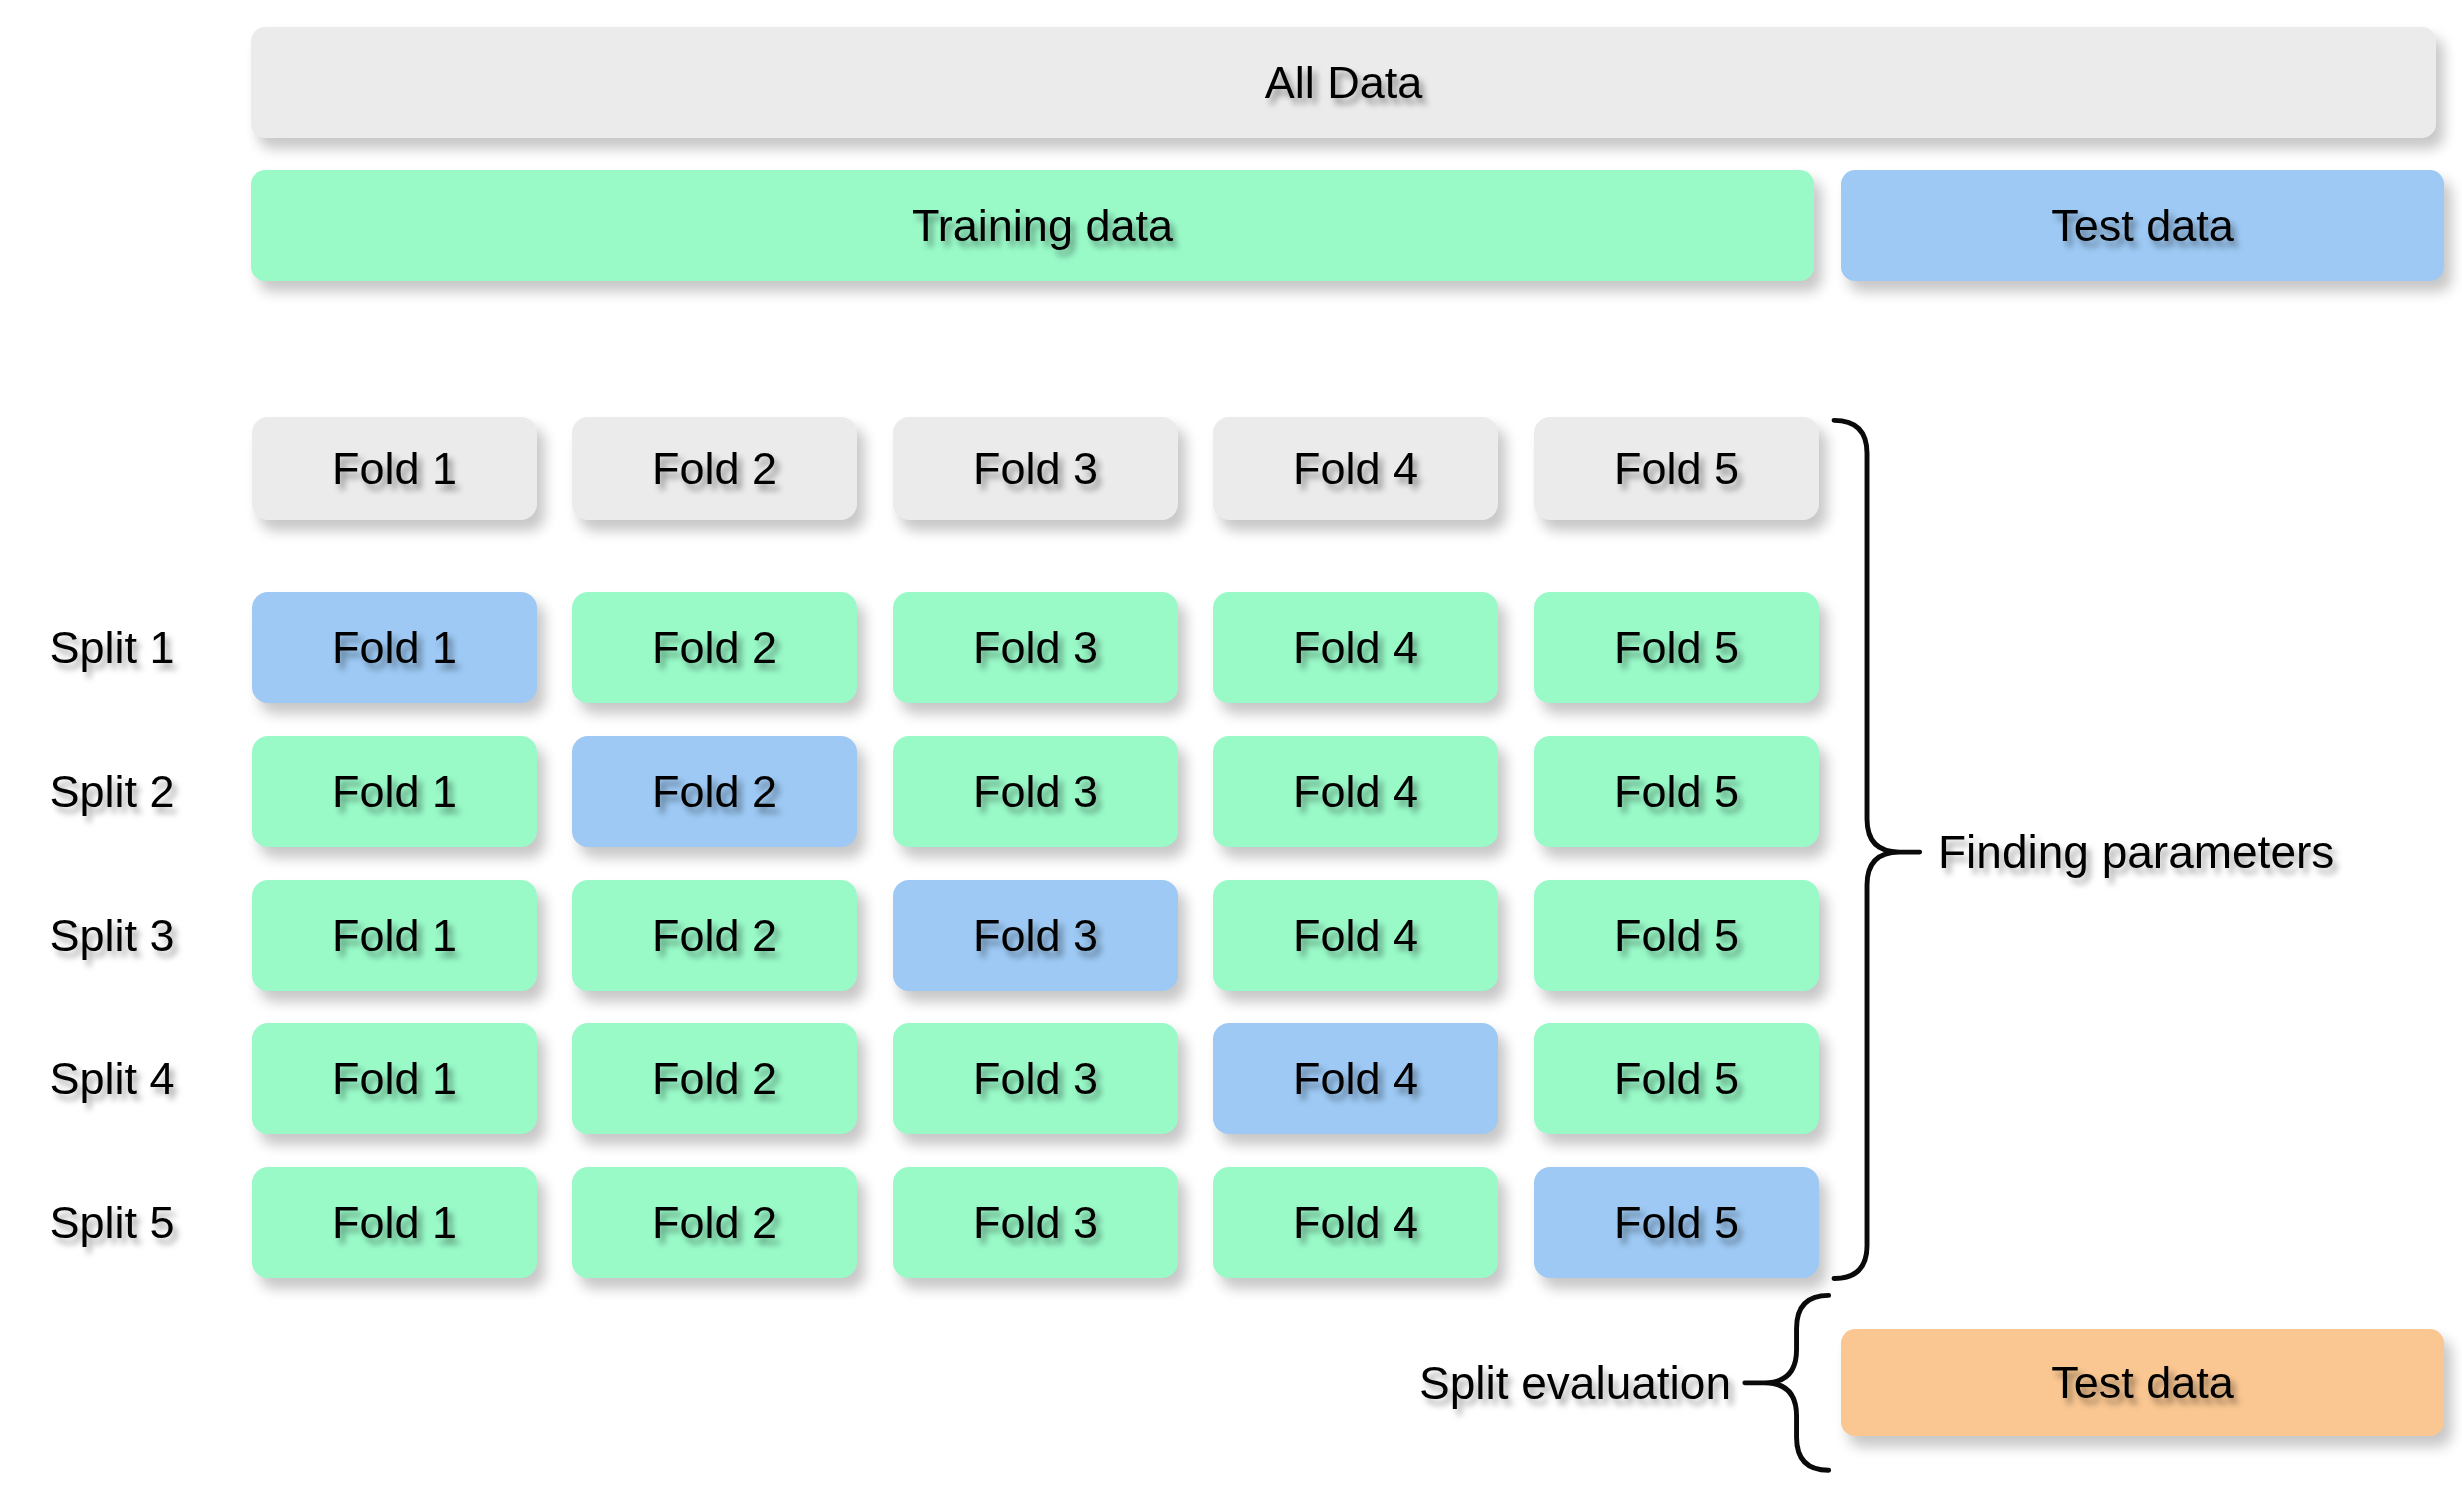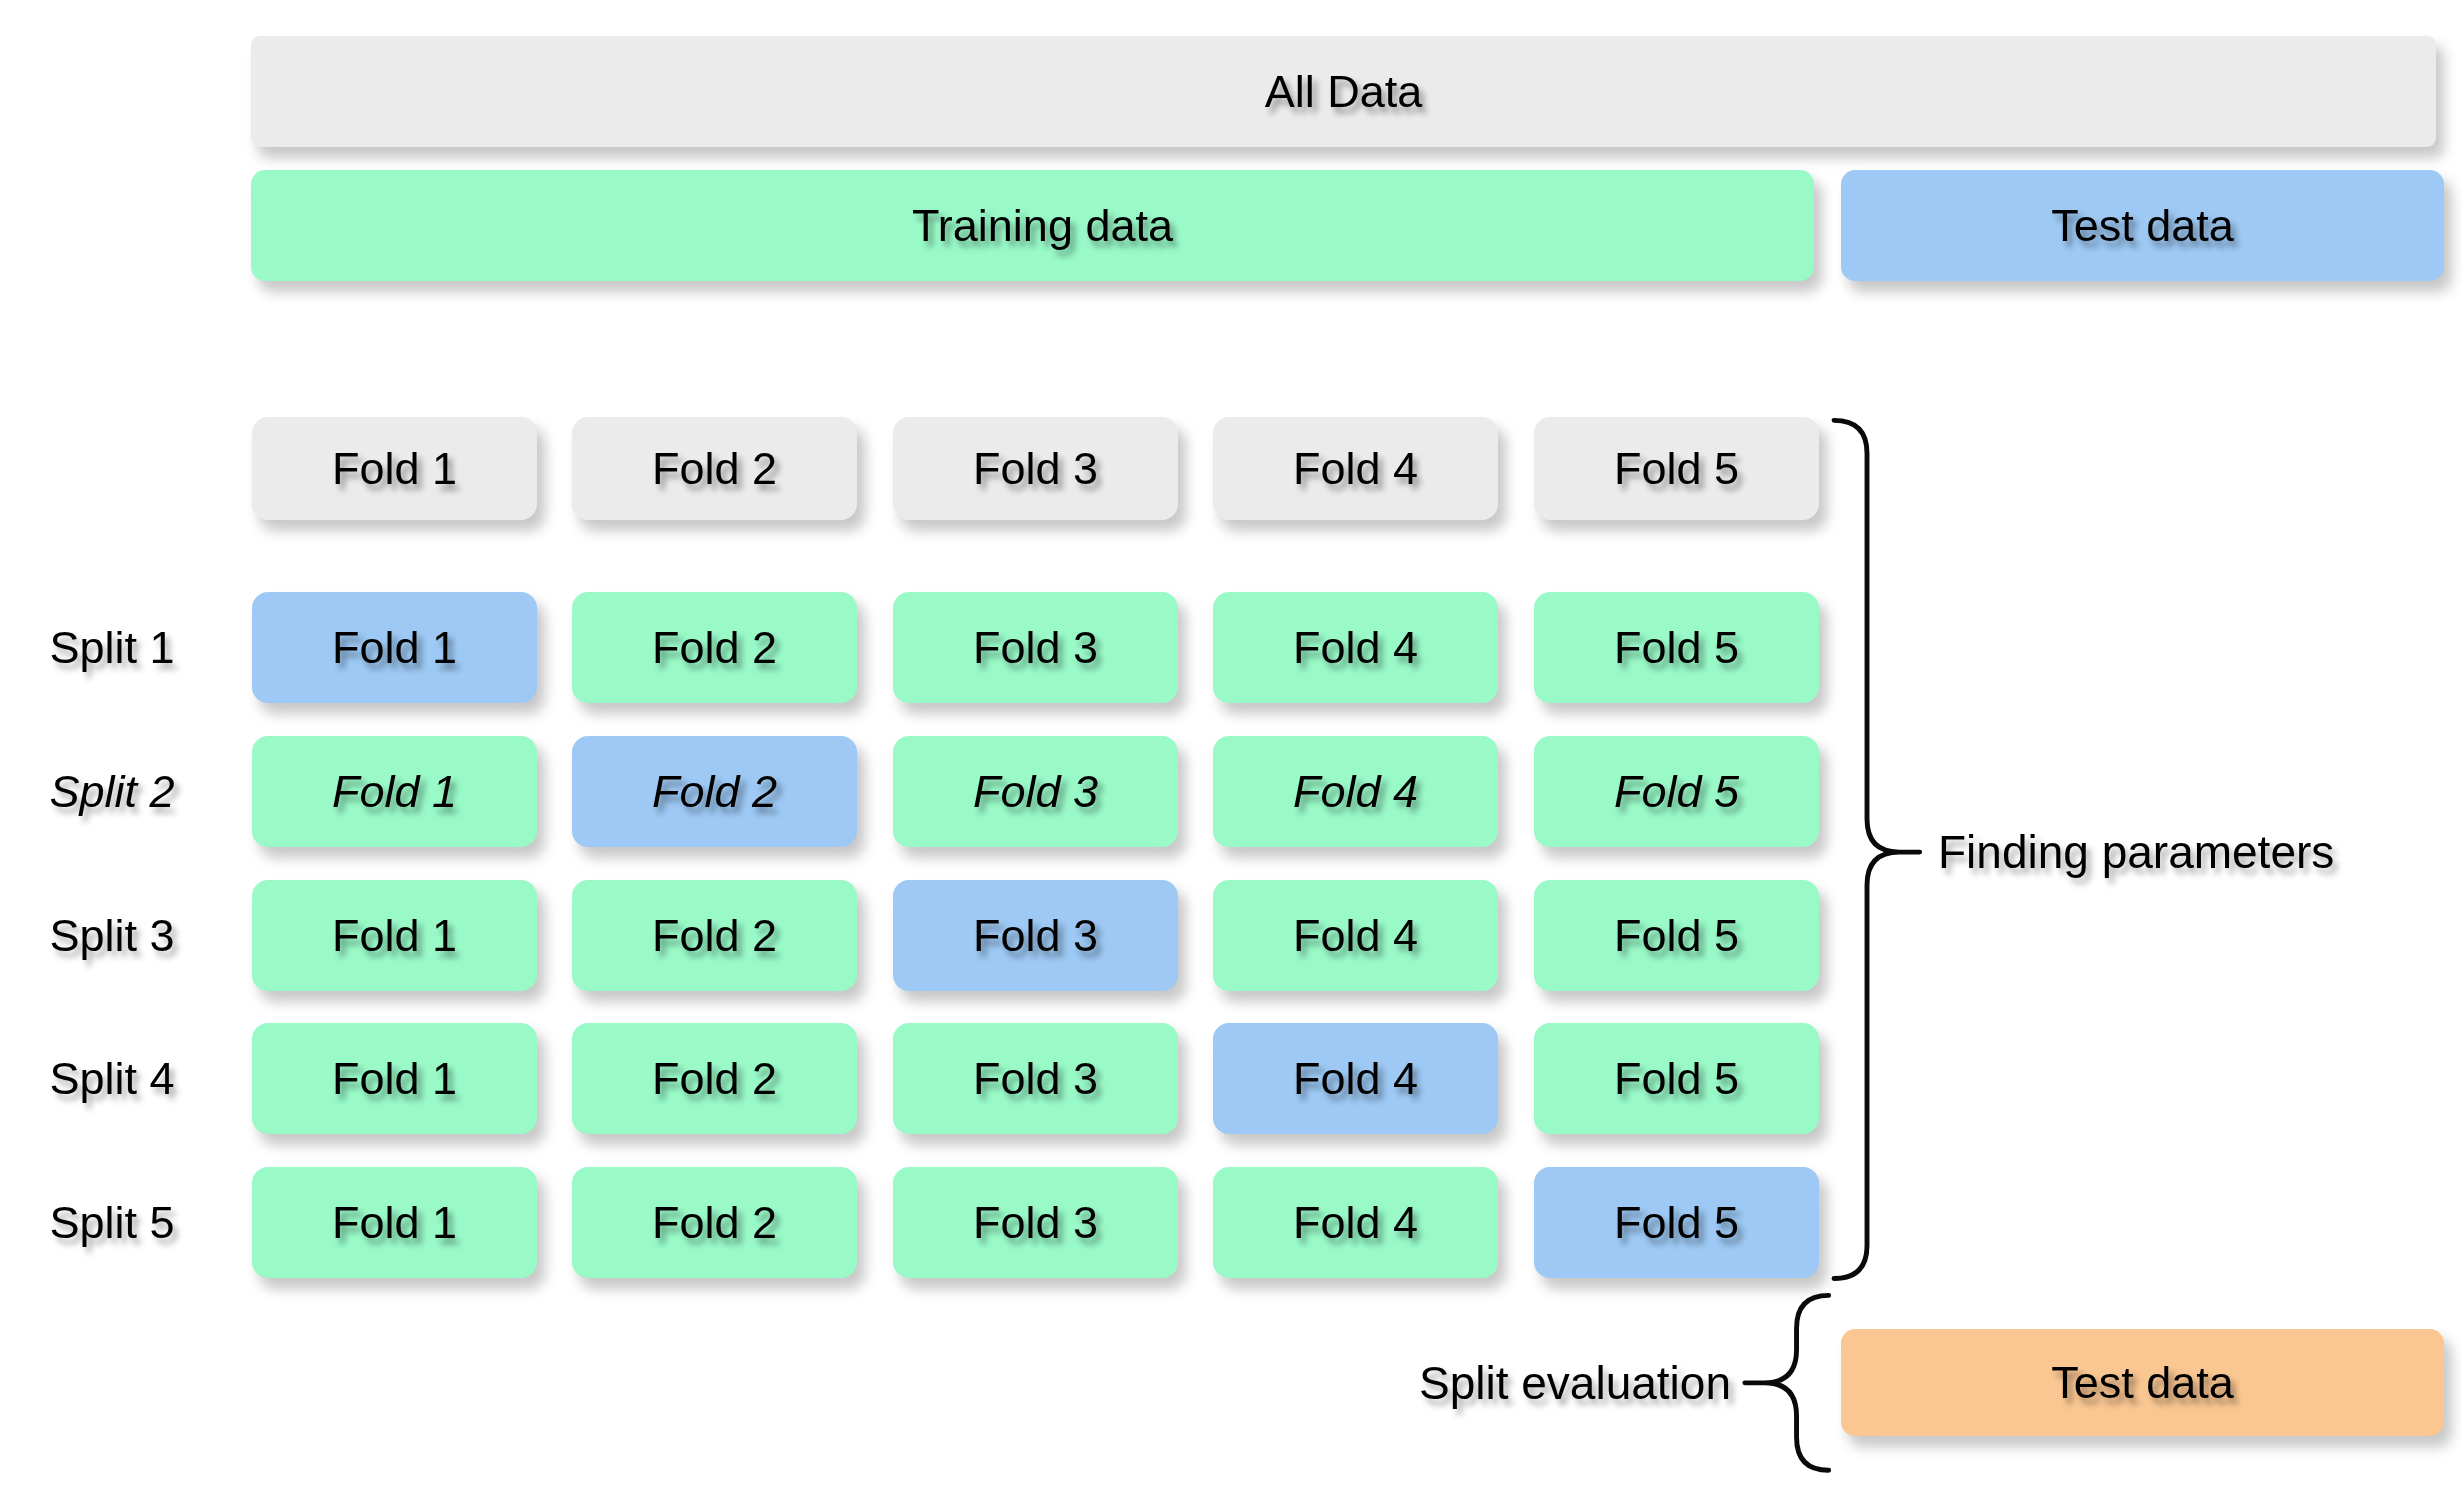--- a/index.html
+++ b/index.html
@@ -29,29 +29,29 @@
   }
   .bar { height: 111px; border-radius: 14.3px; }
   .cell { width: 285px; height: 111px; border-radius: 16px; }
 
   .gray   { background: var(--gray,   #ebebeb); }
   .train  { background: var(--green,  #99fac8); }
   .test   { background: var(--blue,   #9dc9f4); }
   .final  { background: var(--orange, #fac792); }
 
   
-  .all-data  { left: 251px;  top: 36px;  width: 2185px; border-radius: 9px; }
+  .all-data  { left: 251px;  top: 27px;  width: 2185px; }
   .training  { left: 251px;  top: 170px; width: 1543px; padding-left: 20px; }
   .test-top  { left: 1841px; top: 170px; width: 603px;  }
 
   
   .row { position: absolute; left: 0; width: 100%; height: 111px; }
   .row-header { top: 417px; }
   .row-s0 { top: 592px; }
-  .row-s1 { top: 736px; font-style: italic; }
+  .row-s1 { top: 736px; }
   .row-s2 { top: 880px; }
   .row-s3 { top: 1023px; }
   .row-s4 { top: 1167px; text-decoration: underline; }
   .row-header .cell { height: 103px; }
 
   .c0 { left: 252px; }
   .c1 { left: 572px; }
   .c2 { left: 893px; }
   .c3 { left: 1213px; }
   .c4 { left: 1534px; }

